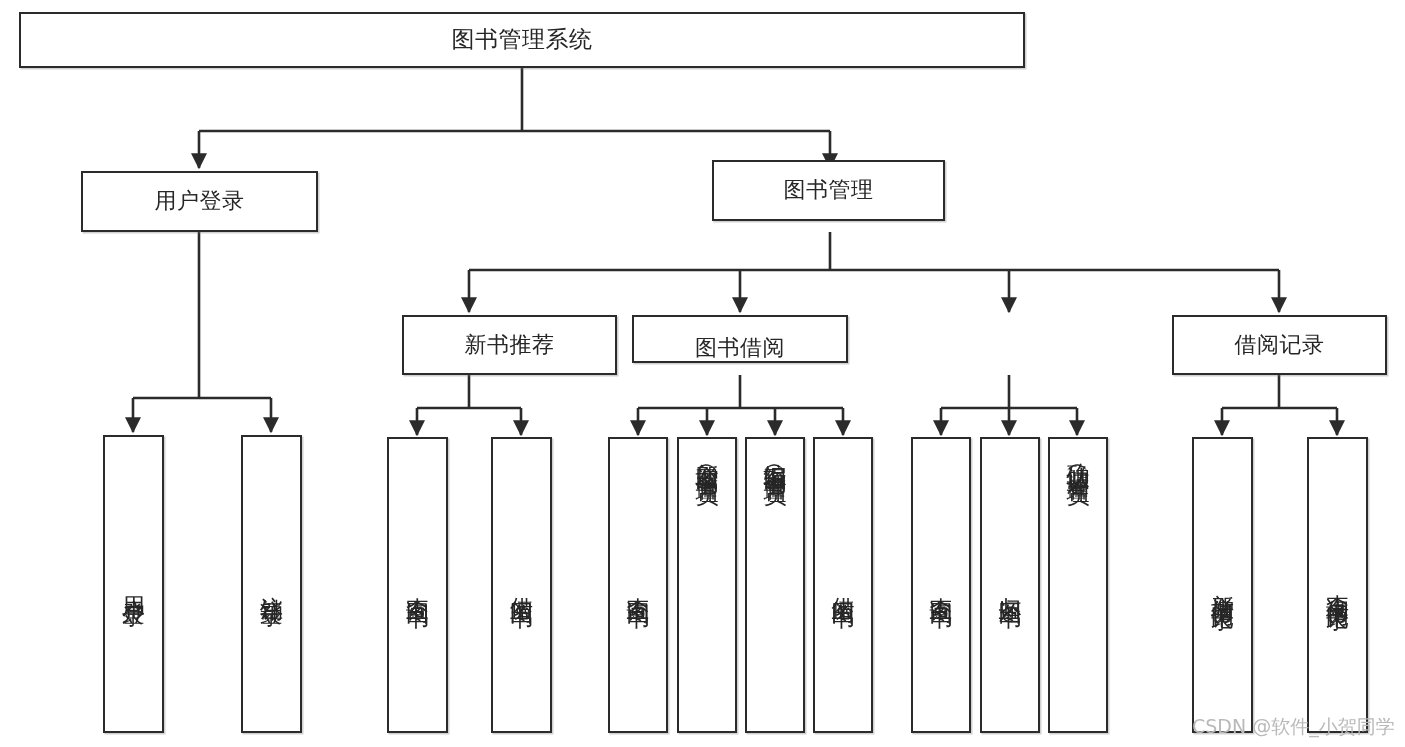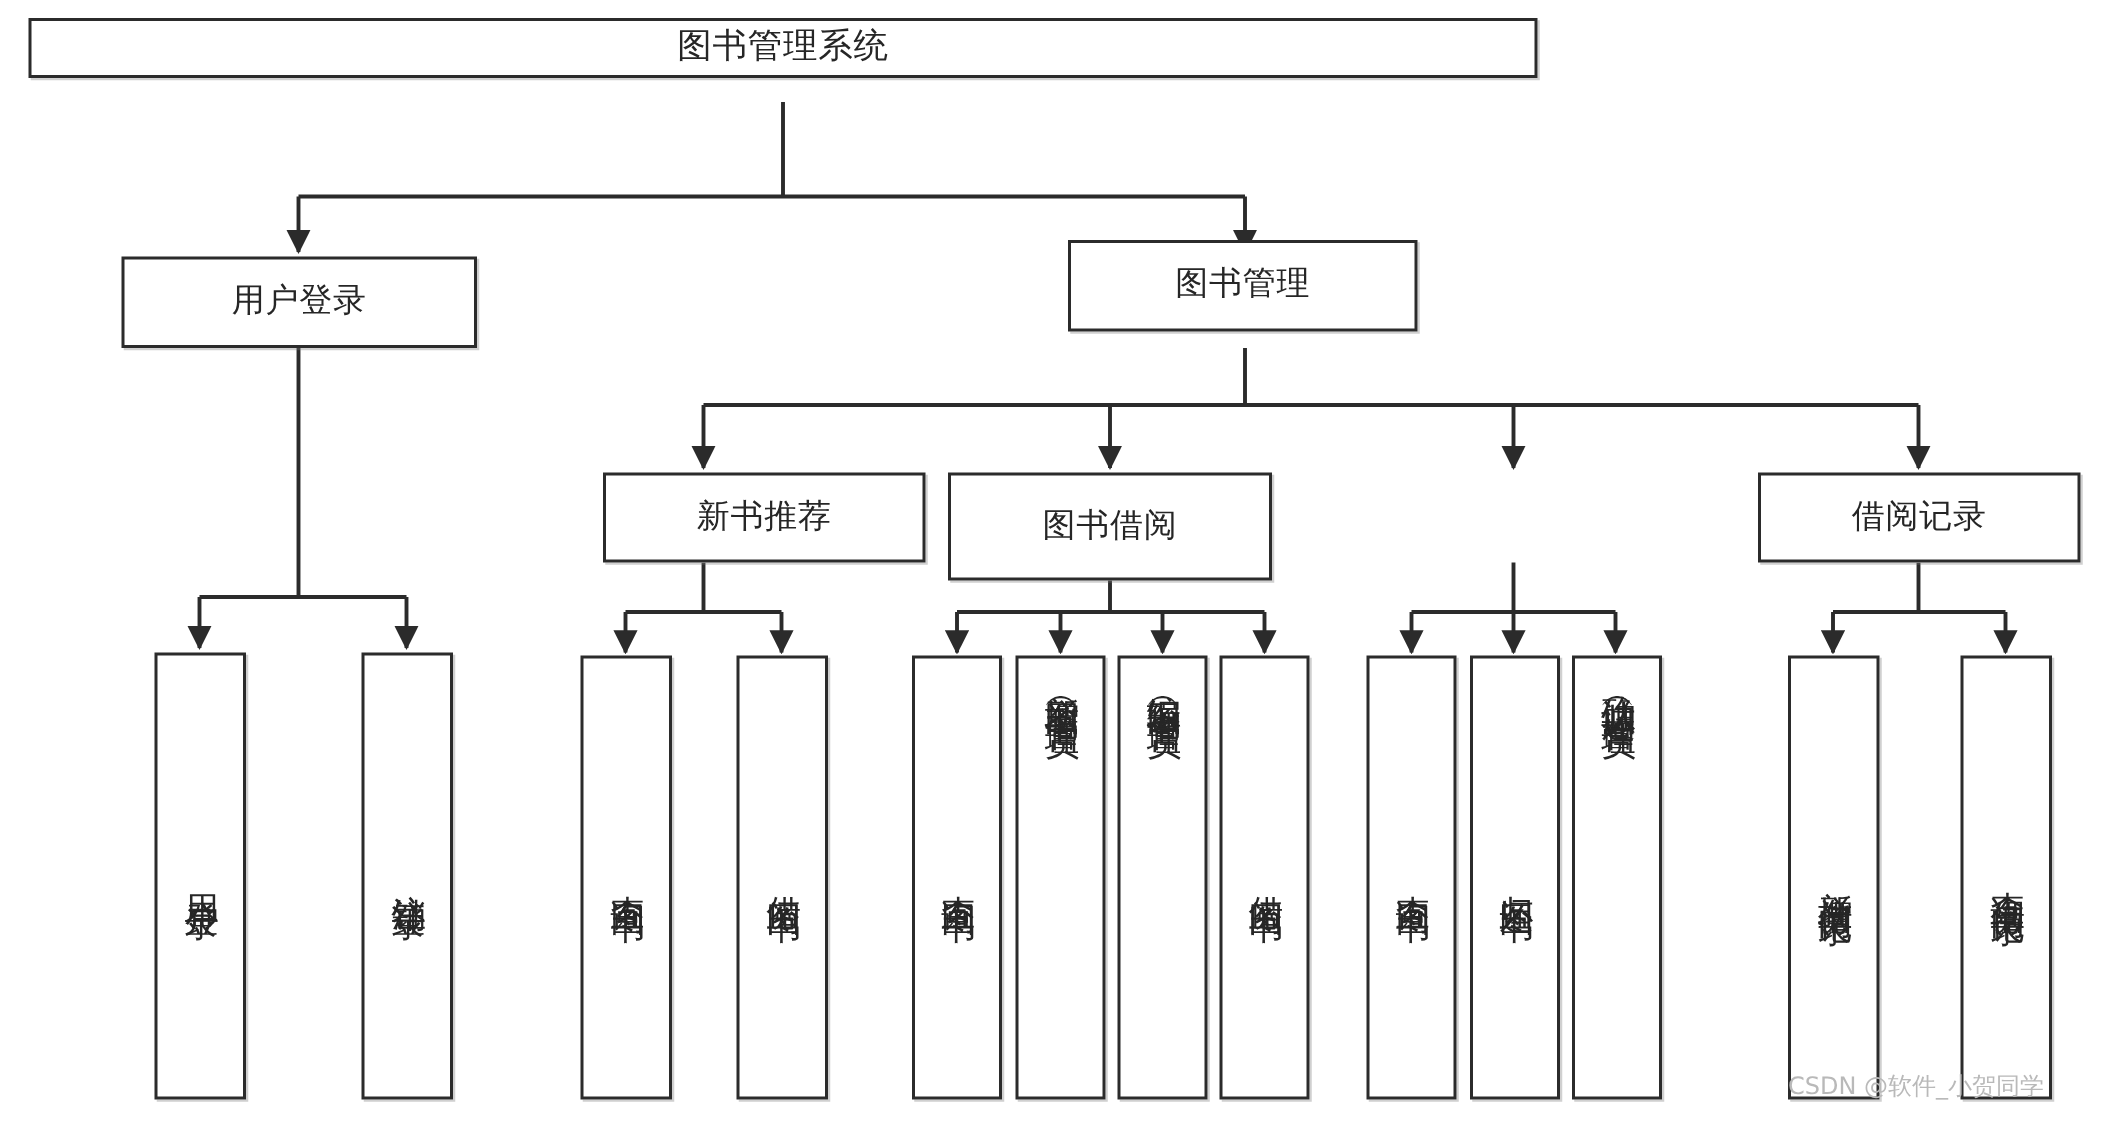--- a/index.html
+++ b/index.html
@@ -64,21 +64,21 @@
     display: block;
   }
   .node.vert.centered {
     align-items: center;
     padding-top: 0;
   }
   #watermark {
     position: absolute;
     left: 1192px;
     top: 714px;
-    font-size: 16px;
+    font-size: 19px;
     color: #b9b9b9;
     white-space: nowrap;
     z-index: 5;
     font-family: "DejaVu Sans", "Liberation Sans", sans-serif;
   }
 </style>
 </head>
 <body>
 
 <div id="canvas">
@@ -126,35 +126,35 @@
       <path d="M 1009 408 L 1009 435" marker-end="url(#arrow)"></path>
       <path d="M 1077 408 L 1077 435" marker-end="url(#arrow)"></path>
 
       <path d="M 1279 375 L 1279 408"></path>
       <path d="M 1222 408 L 1337 408"></path>
       <path d="M 1222 408 L 1222 435" marker-end="url(#arrow)"></path>
       <path d="M 1337 408 L 1337 435" marker-end="url(#arrow)"></path>
     </g>
   </svg>
 
-  <div class="node horiz root" style="left:19px; top:12px; width:1006px; height:40px;">
+  <div class="node horiz root" style="left:19px; top:12px; width:1006px; height:56px;">
     <span class="label">图书管理系统</span>
   </div>
 
   <div class="node horiz" style="left:81px; top:171px; width:237px; height:61px;">
     <span class="label">用户登录</span>
   </div>
   <div class="node horiz" style="left:712px; top:160px; width:233px; height:61px;">
     <span class="label">图书管理</span>
   </div>
 
   <div class="node horiz" style="left:362px; top:315px; width:215px; height:60px;margin-left:40px;">
     <span class="label">新书推荐</span>
   </div>
-  <div class="node horiz" style="left:632px; top:315px; width:216px; height:72px;">
+  <div class="node horiz" style="left:632px; top:315px; width:216px; height:48px;align-items:flex-end;">
     <span class="label">图书借阅</span>
   </div>
   <div class="node horiz" style="left:1172px; top:315px; width:215px; height:60px;">
     <span class="label">借阅记录</span>
   </div>
 
   <div class="node vert centered" style="left:103px; top:435px; width:61px; height:298px;">
     <span class="label">用户登录</span>
   </div>
   <div class="node vert centered" style="left:241px; top:435px; width:61px; height:298px;">

